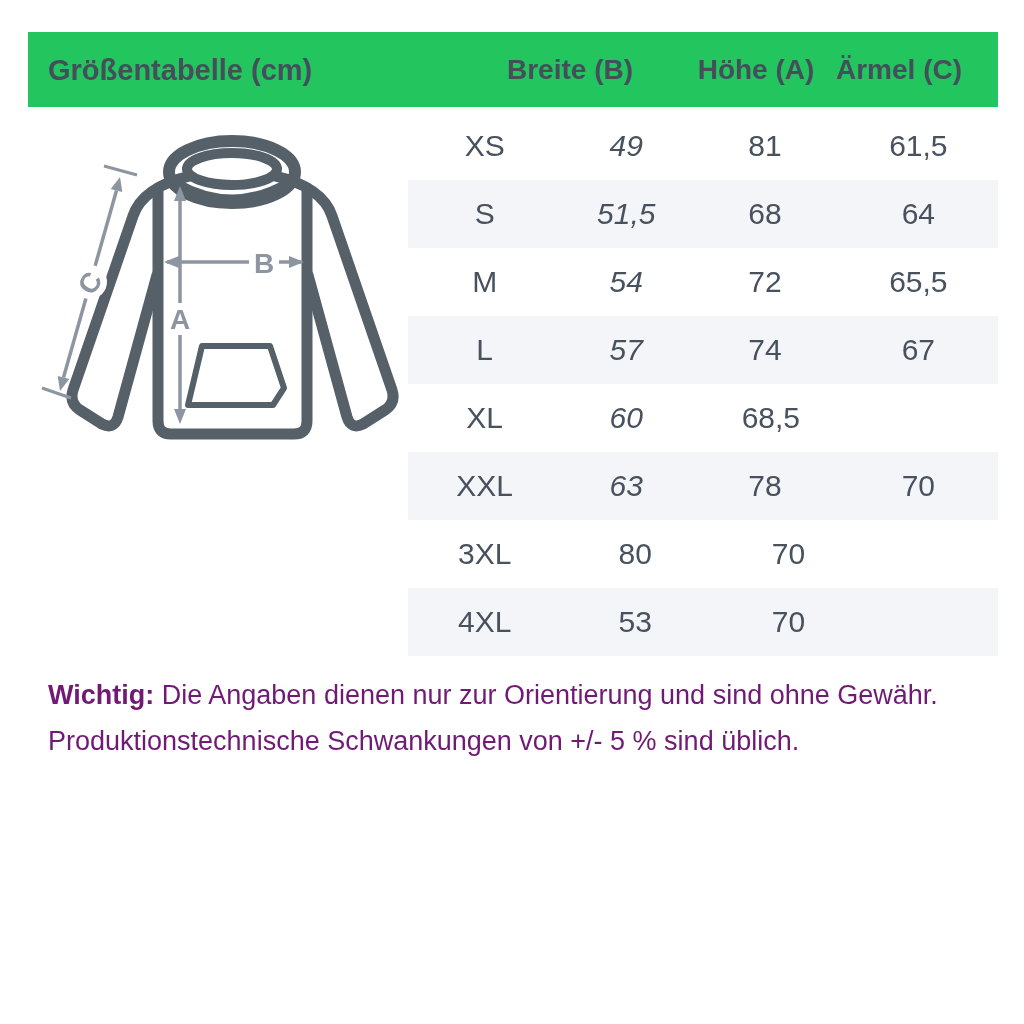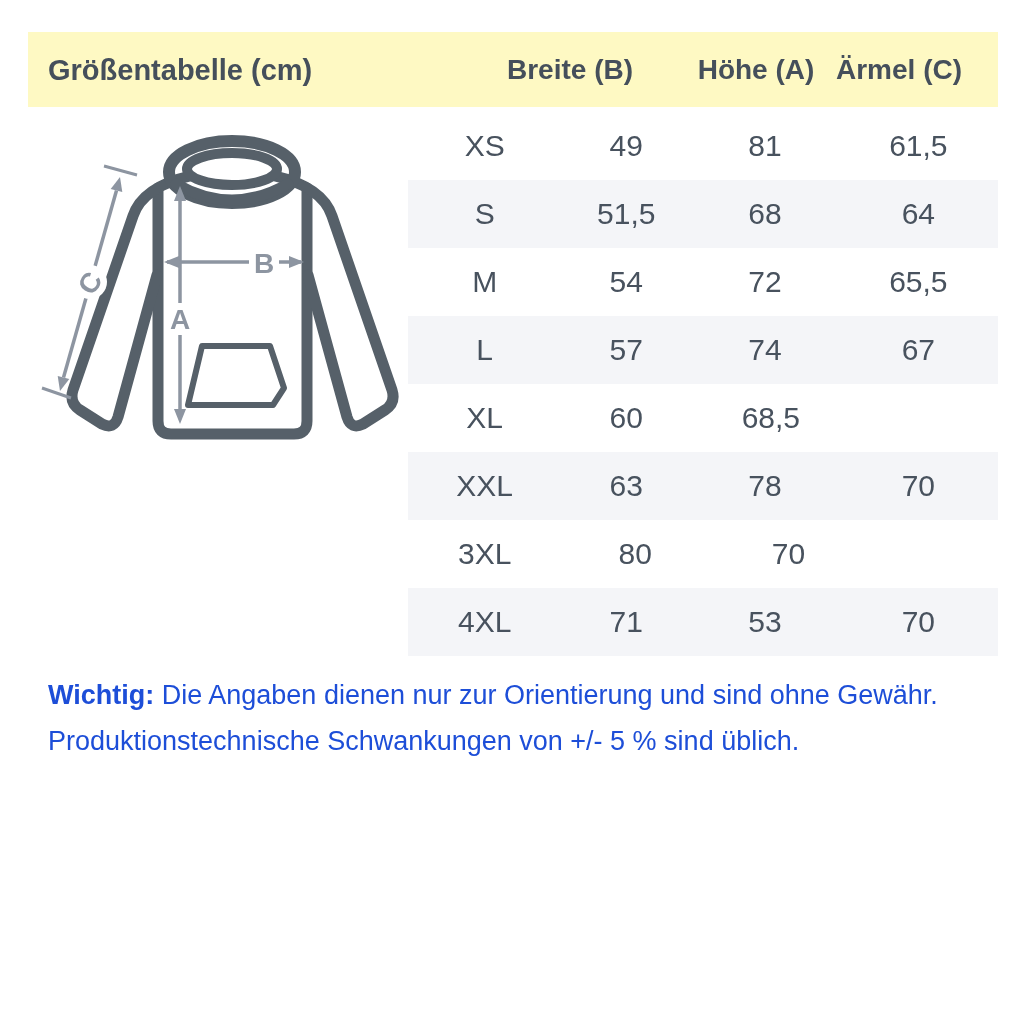--- a/index.html
+++ b/index.html
@@ -6,21 +6,21 @@
   body {
     width:1024px; height:1024px;
     background:#ffffff;
     font-family:"Liberation Sans", sans-serif;
     position:relative;
     overflow:hidden;
   }
   .header-bar {
     position:absolute; left:28px; top:32px;
     width:970px; height:75px;
-    background:#fef9c3;
+    background:#22c55e;
   }
   .header-title {
     position:absolute; left:20px; top:50%;
     transform:translateY(-50%);
     font-size:29px; font-weight:bold; color:#454f5b;
     white-space:nowrap;
   }
   .col-label {
     position:absolute; top:50%;
     transform:translate(-50%,-50%);
@@ -34,30 +34,30 @@
   .size-table {
     position:absolute; left:408px; top:112px; width:590px;
   }
   .trow {
     display:flex; height:68px; align-items:center;
   }
   .trow.alt { background:#f4f5f8; }
   .cell {
     text-align:center; font-size:30px; color:#48525e;
   }
-  .c1 { width:26%; } .c2 { width:22%; } .c3 { width:25%; } .c4 { width:27%; }
+  .c1 { width:26%; } .c2 { width:22%;font-style:italic; } .c3 { width:25%; } .c4 { width:27%; }
 
   .hoodie-wrap {
     position:absolute; left:40px; top:120px;
     width:380px; height:330px;
   }
   .note-block {
     position:absolute; left:48px; top:672px;
     width:920px;
-    font-size:27px; line-height:46px; color:#1d4ed8;
+    font-size:27px; line-height:46px; color:#701a75;
   }
   .note-bold { font-weight:bold; }
   svg text {
     font-family:"Liberation Sans", sans-serif;
   }
 </style>
 </head>
 <body>
 
 <div class="header-bar">
@@ -141,21 +141,20 @@
     <div class="cell c3">78</div>
     <div class="cell c4">70</div>
   </div>
   <div class="trow">
     <div class="cell c1">3XL</div>
     <div class="cell c3">80</div>
     <div class="cell c4">70</div>
   </div>
   <div class="trow alt">
     <div class="cell c1">4XL</div>
-    <div class="cell c2">71</div>
     <div class="cell c3">53</div>
     <div class="cell c4">70</div>
   </div>
 </div>
 
 <div class="note-block">
   <div><span class="note-bold">Wichtig:</span> <span>Die Angaben dienen nur zur Orientierung und sind ohne Gewähr.</span></div>
   <div><span>Produktionstechnische Schwankungen von +/- 5 % sind üblich.</span></div>
 </div>
 

